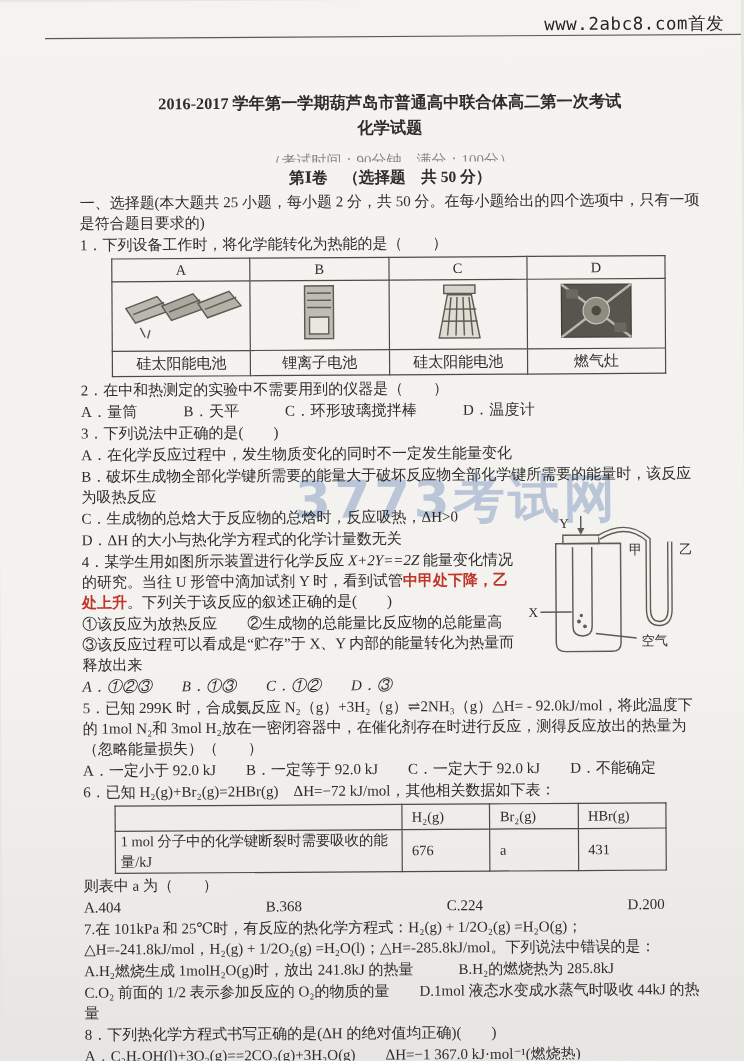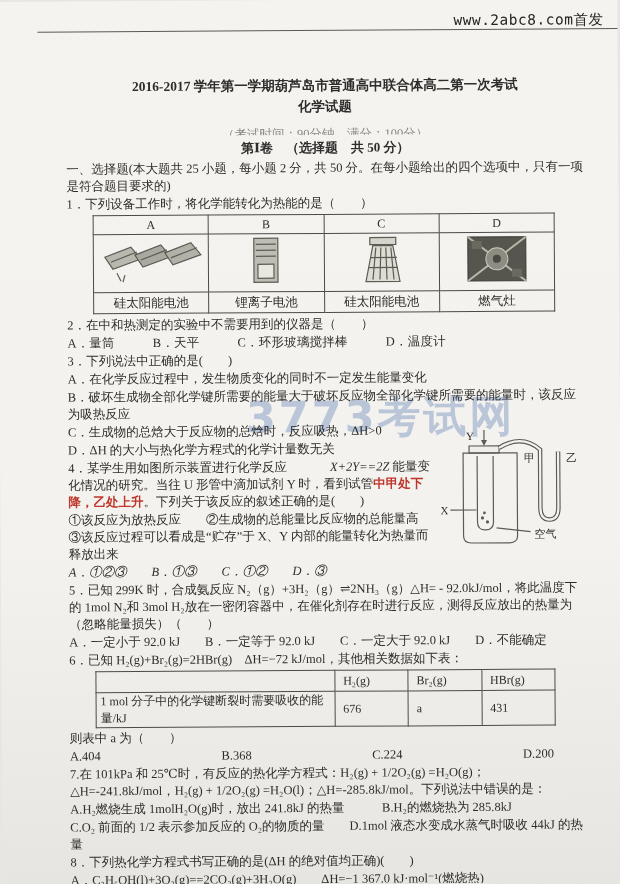--- a/index.html
+++ b/index.html
@@ -50,21 +50,21 @@
   table.bondtab{
     border-collapse:collapse;margin:2px 0 2px 26px;width:460px;table-layout:fixed;
   }
   table.bondtab td{border:1.2px solid #4c4b47;font-size:12px;height:20px;padding:0 4px;}
   table.bondtab td.num{text-align:left;padding-left:8px;}
   .q6opts{display:flex;justify-content:space-between;padding-right:34px;margin:1px 0 1px 0;}
   
   .q4wrap{position:relative;}
   .q4diag{float:right;width:148px;height:124px;margin:-14px 0 2px 6px;}
   .red{color:#bf352a;font-weight:bold;}
-  .varit{font-style:italic;margin-left:40px;}
+  .varit{font-style:italic;}
   .wm{
     position:absolute;top:-32px;left:178px;z-index:3;pointer-events:none;
     font-family:"DejaVu Sans","Liberation Sans",sans-serif;
     font-size:43px;font-weight:bold;letter-spacing:3px;white-space:nowrap;
     color:rgba(158,179,218,0.62);mix-blend-mode:multiply;
   }
   svg .sk{stroke:#5c5b55;fill:none;stroke-width:1.2;}
   svg text{font-family:"Liberation Serif","DejaVu Serif",serif;}
 </style>
 </head>

